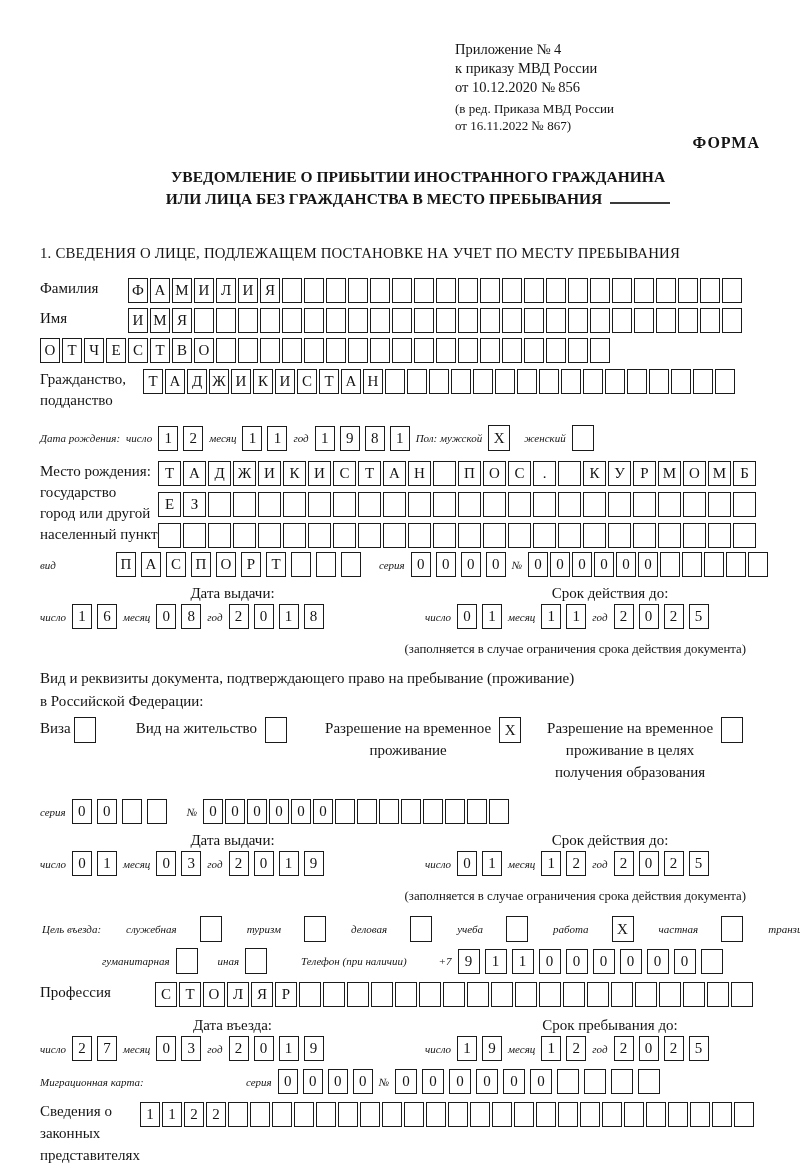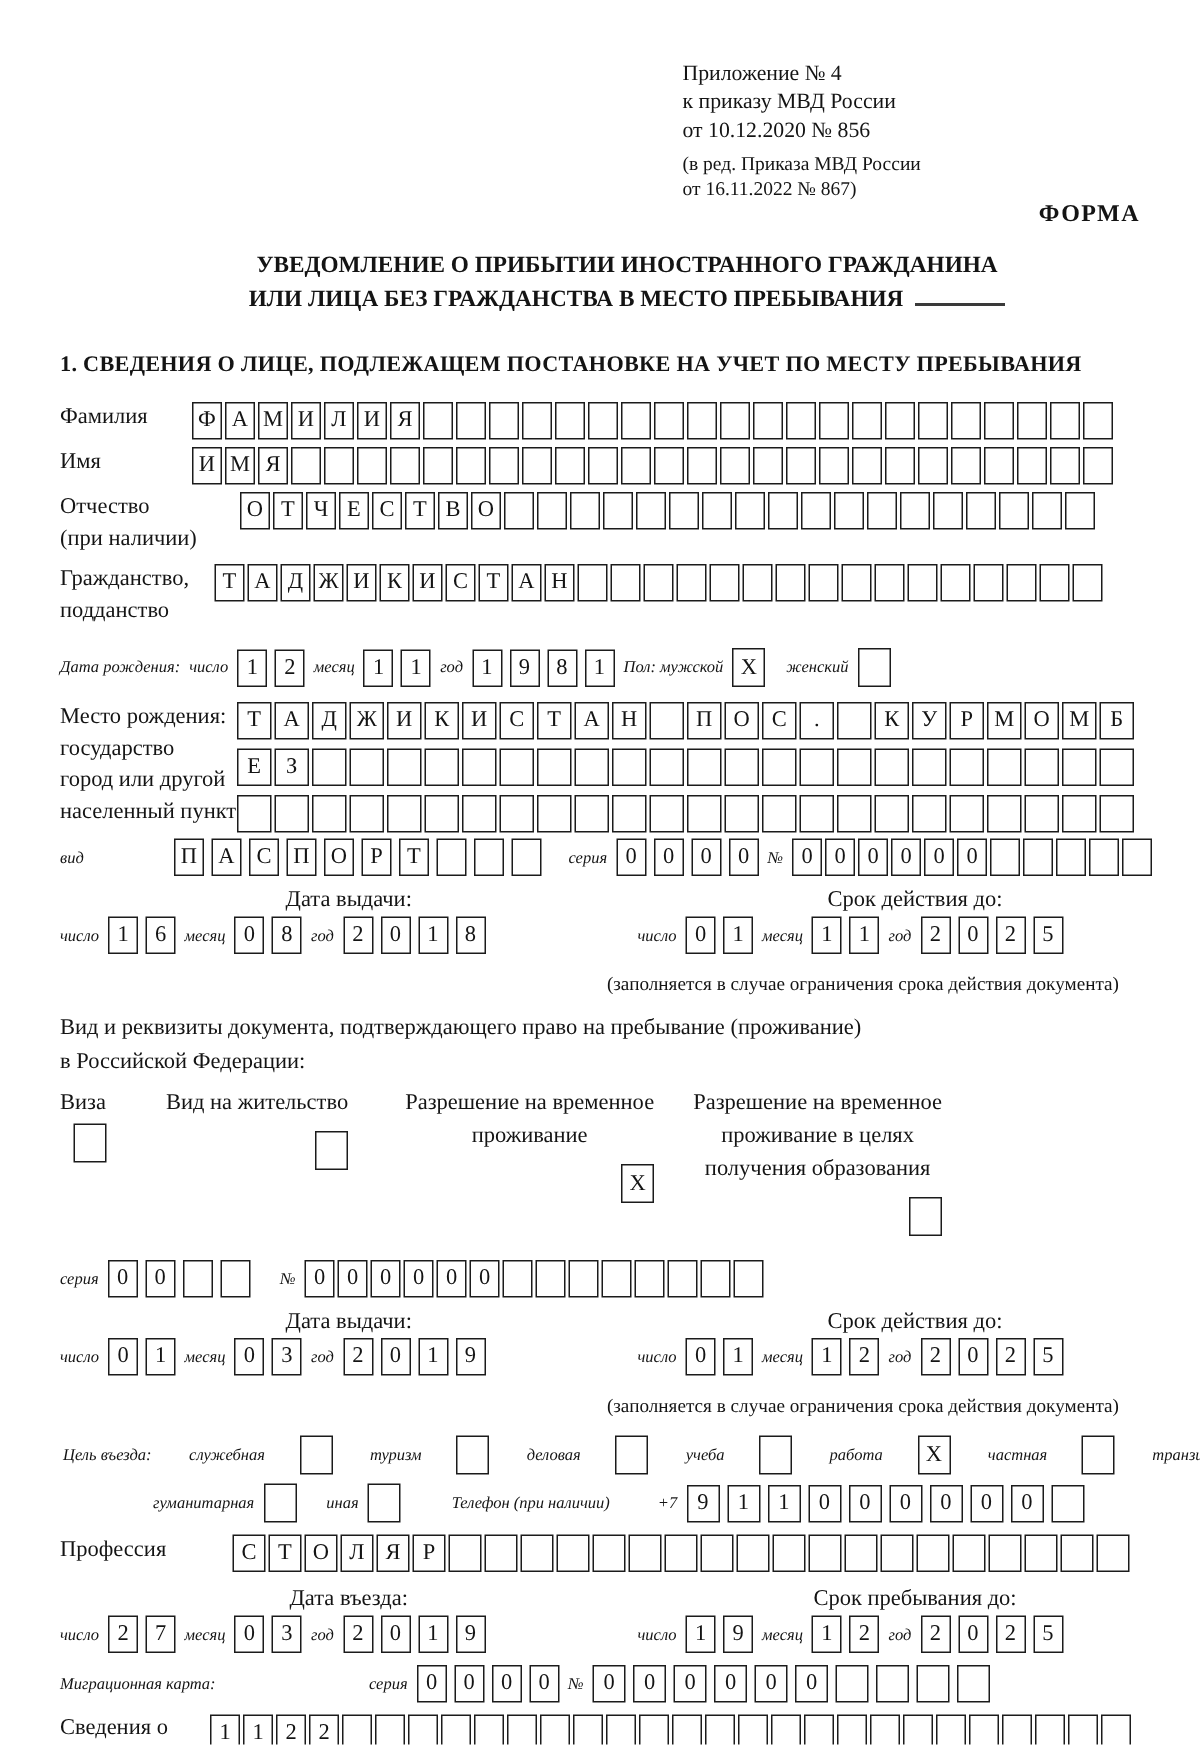--- a/index.html
+++ b/index.html
@@ -4,21 +4,21 @@
 <style>
   html,body{margin:0;padding:0;background:#fff;}
   body{width:800px;height:1163px;font-family:"Liberation Serif","DejaVu Serif",serif;color:#141414;}
   .page{position:relative;width:800px;height:1163px;overflow:hidden;box-sizing:border-box;padding:40px 4px 0 40px;}
 
   .appendix{margin-left:415px;font-size:14.5px;line-height:19px;white-space:pre-line;}
   .appendix-note{margin-left:415px;margin-top:3px;font-size:13px;line-height:17px;white-space:pre-line;}
   .form-word{padding-right:36px;text-align:right;font-weight:bold;font-size:16px;letter-spacing:1px;}
   .title{margin-top:14px;text-align:center;font-weight:bold;font-size:15.5px;line-height:22px;white-space:pre-line;}
   .uline{display:inline-block;width:60px;border-bottom:2px solid #3a3a3a;height:14px;margin-left:8px;}
-  .sec-heading{margin-top:24px;font-weight:bold;font-size:14.8px;letter-spacing:.2px;}
+  .sec-heading{margin-top:35px;font-weight:normal;font-size:14.8px;letter-spacing:.2px;}
 
   .frow{display:flex;align-items:flex-start;}
   .flabel{flex:none;font-size:15px;line-height:21px;white-space:pre-line;}
   .w88{width:88px}.w120{width:120px}.w103{width:103px}.w118{width:118px}.w100{width:100px}.w115{width:115px}
 
   .cells{display:inline-flex;gap:2px;flex-wrap:nowrap;vertical-align:middle;}
   .cell{flex:none;width:18px;height:23px;border:1.7px solid #1b1b1b;display:inline-flex;align-items:center;justify-content:center;font-size:15px;background:#fff;}
   .wide .cell{width:21px;}
   .w20c .cell{width:20px;}
   .dcell{gap:5px;}
@@ -35,21 +35,21 @@
   .dp-heads{display:flex;font-size:15px;gap:25px;}
   .dph{width:385px;text-align:center;}
   .dph2{width:320px;text-align:center;}
   .dp-row{display:flex;align-items:center;margin-top:2px;}
   .dp-left{width:385px;display:flex;align-items:center;gap:6px;}
   .dp-right{display:flex;align-items:center;gap:6px;}
   .note-right{text-align:right;padding-right:50px;font-size:12.8px;margin-top:13px;}
 
   .intro{font-size:15px;line-height:23px;margin-top:10px;}
   .opt-row{display:flex;align-items:flex-start;margin-top:4px;}
-  .opt{display:flex;align-items:flex-end;gap:8px;flex-direction:column;}
+  .opt{display:flex;align-items:flex-start;gap:8px;}
   .opt .txt{font-size:15px;line-height:22px;white-space:pre-line;text-align:center;}
   .purpose{display:flex;align-items:center;gap:23px;font-size:15px;margin-top:12px;flex-wrap:nowrap;}
   .purpose .inlbl{margin-left:2px;}
   .mt4{margin-top:4px}.mt5{margin-top:5px}.mt6{margin-top:6px}.mt8{margin-top:8px}
   .mt10{margin-top:10px}.mt14{margin-top:14px}.mt16{margin-top:16px}
 </style>
 </head>
 <body>
 
 <div class="page">
@@ -128,22 +128,20 @@
         <span class="cell"></span>
         <span class="cell"></span>
         <span class="cell"></span>
         <span class="cell"></span>
         <span class="cell"></span>
         <span class="cell"></span>
       </div>
   </div>
 
   <div class="frow mt5">
-    <div class="flabel w120">Отчество
-(при наличии)</div>
     <div class="cells">
         <span class="cell">О</span>
         <span class="cell">Т</span>
         <span class="cell">Ч</span>
         <span class="cell">Е</span>
         <span class="cell">С</span>
         <span class="cell">Т</span>
         <span class="cell">В</span>
         <span class="cell">О</span>
         <span class="cell"></span>

